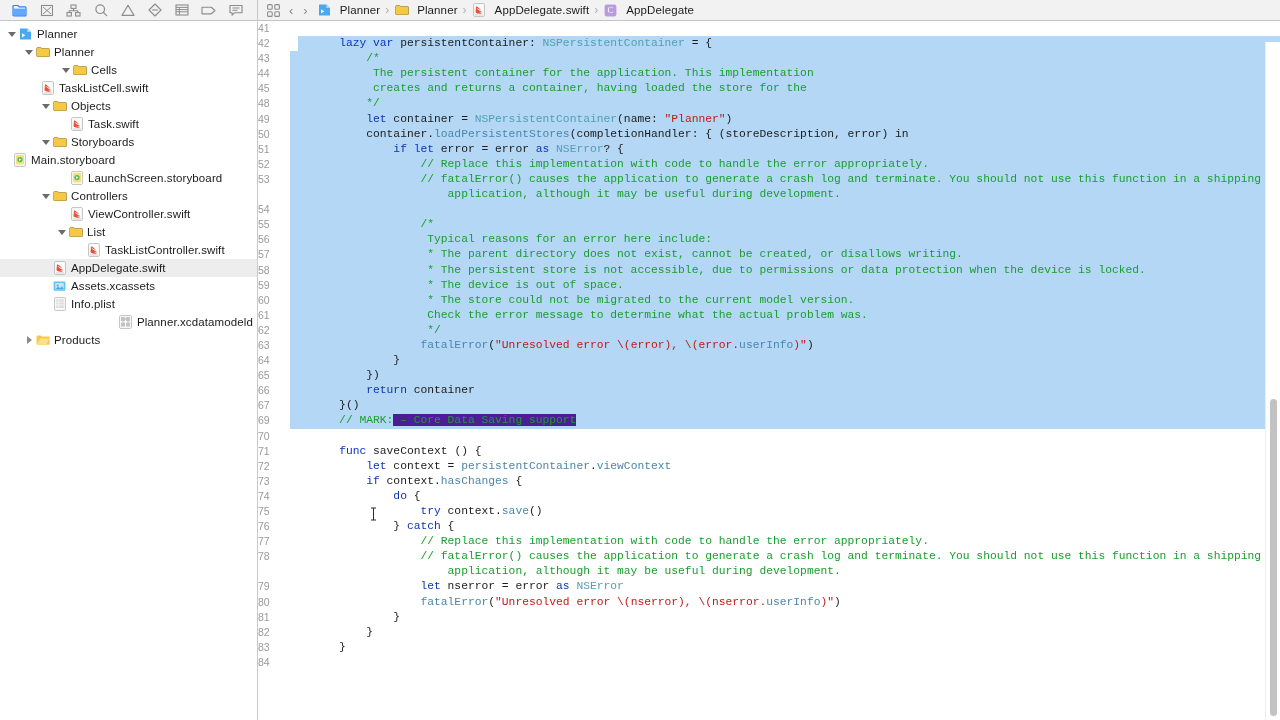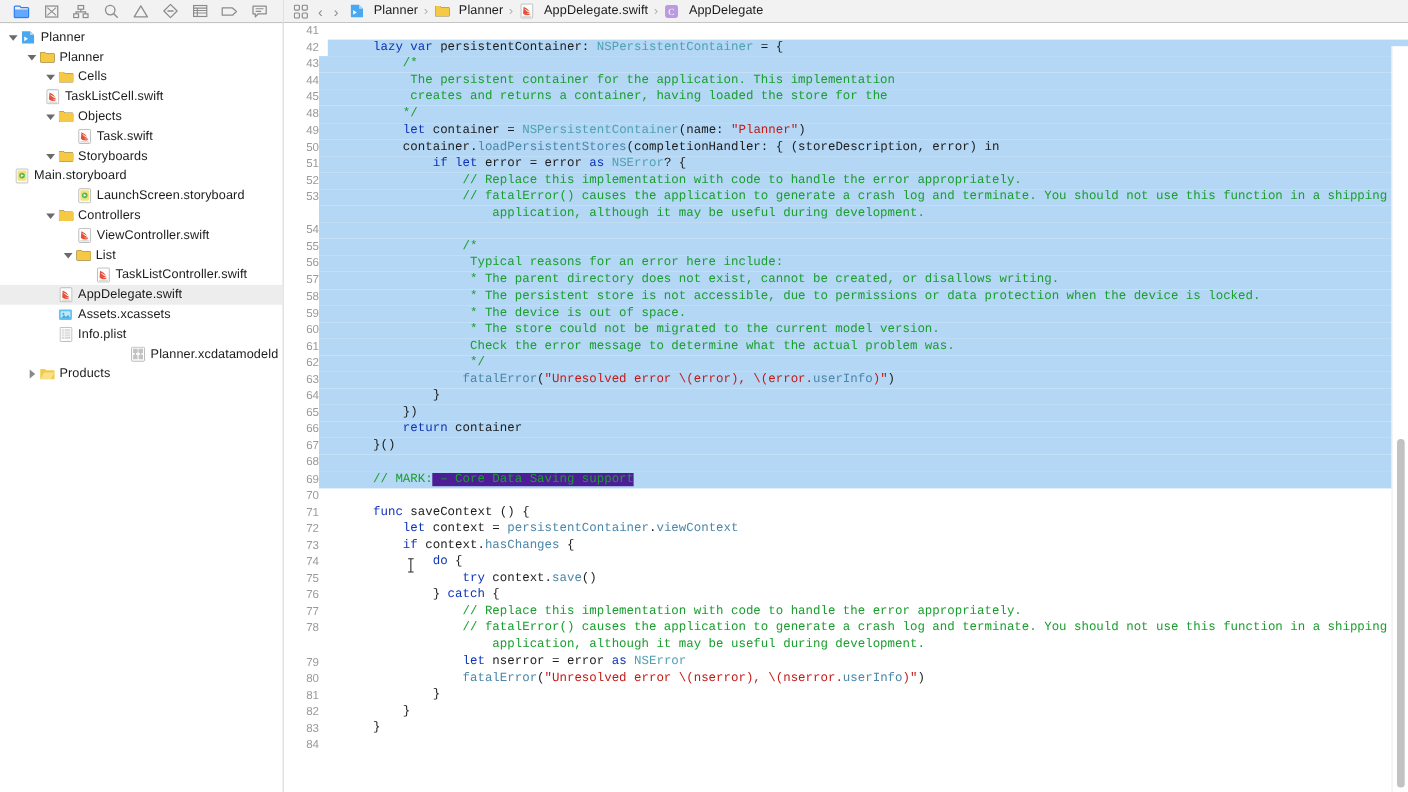--- a/index.html
+++ b/index.html
@@ -110,21 +110,20 @@
     font-size: 11.3px;
   }
   .cl {
     position: relative;
     height: 15.1px;
     white-space: pre;
     display: flex;
   }
   .ln {
     width: 32px; min-width: 32px;
-    text-align: right;
     color: #9a9a9a;
     font-size: 10.5px;
     font-family: "Liberation Sans", sans-serif;
     padding-right: 0px;
     line-height: 15.1px;
     user-select: none;
   }
   .ct {
     padding-left: 22px;
     line-height: 15.1px;
@@ -260,21 +259,21 @@
             <span class="tw-glyph"></span>
           </span>
           <span class="ic">
             <svg width="14" height="12" viewBox="0 0 14 12">
               <path d="M0.6 2.2a.8.8 0 0 1 .8-.8h3.5l1 1.2h6.9a.8.8 0 0 1 .8.8v6.6a.8.8 0 0 1-.8.8H1.4a.8.8 0 0 1-.8-.8z" fill="#f5c council"></path>
               <path d="M0.6 2.2a.8.8 0 0 1 .8-.8h3.5l1 1.2h6.9a.8.8 0 0 1 .8.8v6.6a.8.8 0 0 1-.8.8H1.4a.8.8 0 0 1-.8-.8z" fill="#f6c945"></path>
             </svg>
           </span>
           <span class="lbl">Planner</span>
         </div>
-        <div class="row" style="padding-left: 40px;">
+        <div class="row" style="padding-left: 60px;">
           <span class="tw">
             <span class="tw-glyph"></span>
           </span>
           <span class="ic">
             <svg width="14" height="12" viewBox="0 0 14 12">
               <path d="M0.6 2.2a.8.8 0 0 1 .8-.8h3.5l1 1.2h6.9a.8.8 0 0 1 .8.8v6.6a.8.8 0 0 1-.8.8H1.4a.8.8 0 0 1-.8-.8z" fill="#f5c council"></path>
               <path d="M0.6 2.2a.8.8 0 0 1 .8-.8h3.5l1 1.2h6.9a.8.8 0 0 1 .8.8v6.6a.8.8 0 0 1-.8.8H1.4a.8.8 0 0 1-.8-.8z" fill="#f6c945"></path>
             </svg>
           </span>
           <span class="lbl">Cells</span>
@@ -538,21 +537,20 @@
           <div class="cl sel"><span class="ln">58</span><span class="ct"><span class="cmt">                 * The persistent store is not accessible, due to permissions or data protection when the device is locked.</span></span></div>
           <div class="cl sel"><span class="ln">59</span><span class="ct"><span class="cmt">                 * The device is out of space.</span></span></div>
           <div class="cl sel"><span class="ln">60</span><span class="ct"><span class="cmt">                 * The store could not be migrated to the current model version.</span></span></div>
           <div class="cl sel"><span class="ln">61</span><span class="ct"><span class="cmt">                 Check the error message to determine what the actual problem was.</span></span></div>
           <div class="cl sel"><span class="ln">62</span><span class="ct"><span class="cmt">                 */</span></span></div>
           <div class="cl sel"><span class="ln">63</span><span class="ct"><span class="plain">                </span><span class="fn">fatalError</span><span class="plain">(</span><span class="str">"Unresolved error \(error), \(error.</span><span class="fn">userInfo</span><span class="str">)"</span><span class="plain">)</span></span></div>
           <div class="cl sel"><span class="ln">64</span><span class="ct"><span class="plain">            }</span></span></div>
           <div class="cl sel"><span class="ln">65</span><span class="ct"><span class="plain">        })</span></span></div>
           <div class="cl sel"><span class="ln">66</span><span class="ct"><span class="plain">        </span><span class="kw">return</span><span class="plain"> container</span></span></div>
           <div class="cl sel"><span class="ln">67</span><span class="ct"><span class="plain">    }()</span></span></div>
-          <div class="cl sel"><span class="ln">68</span><span class="ct"></span></div>
           <div class="cl sel"><span class="ln">69</span><span class="ct"><span class="cmt">    // MARK:</span><span class="mk mark-hi"> – Core Data Saving support</span></span></div>
           <div class="cl"><span class="ln">70</span><span class="ct"></span></div>
           <div class="cl"><span class="ln">71</span><span class="ct"><span class="plain">    </span><span class="kw">func</span><span class="plain"> saveContext () {</span></span></div>
           <div class="cl"><span class="ln">72</span><span class="ct"><span class="plain">        </span><span class="kw">let</span><span class="plain"> context = </span><span class="fn">persistentContainer</span><span class="plain">.</span><span class="fn">viewContext</span></span></div>
           <div class="cl"><span class="ln">73</span><span class="ct"><span class="plain">        </span><span class="kw">if</span><span class="plain"> context.</span><span class="fn">hasChanges</span><span class="plain"> {</span></span></div>
           <div class="cl"><span class="ln">74</span><span class="ct"><span class="plain">            </span><span class="kw">do</span><span class="plain"> {</span></span></div>
           <div class="cl"><span class="ln">75</span><span class="ct"><span class="plain">                </span><span class="kw">try</span><span class="plain"> context.</span><span class="fn">save</span><span class="plain">()</span></span></div>
           <div class="cl"><span class="ln">76</span><span class="ct"><span class="plain">            } </span><span class="kw">catch</span><span class="plain"> {</span></span></div>
           <div class="cl"><span class="ln">77</span><span class="ct"><span class="cmt">                // Replace this implementation with code to handle the error appropriately.</span></span></div>
           <div class="cl"><span class="ln">78</span><span class="ct"><span class="cmt">                // fatalError() causes the application to generate a crash log and terminate. You should not use this function in a shipping</span></span></div>

